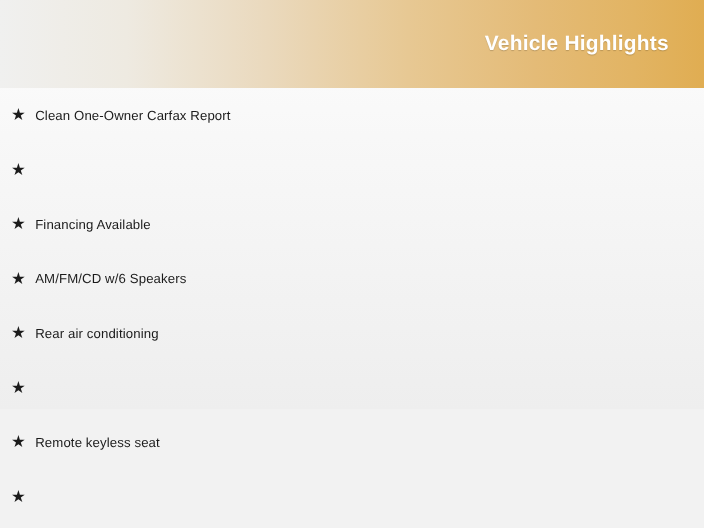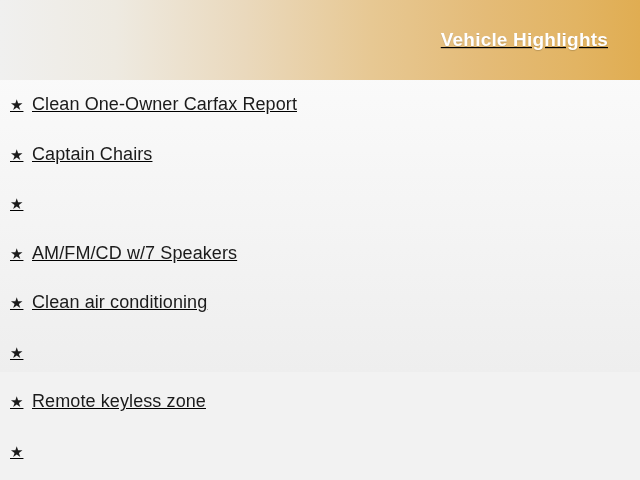--- a/index.html
+++ b/index.html
@@ -11,21 +11,20 @@
     height: 480px;
     overflow: hidden;
     font-family: "Liberation Sans", sans-serif;
     background: #f2f2f2;
   }
   .page {
     width: 640px;
     height: 372px;
     position: relative;
     background: linear-gradient(to bottom, #fdfdfd 0%, #f7f7f7 40%, #eeeeee 100%);
-    text-decoration: underline;
   }
   .header {
     height: 80px;
     width: 100%;
     background: linear-gradient(to right,
         #f0f0ef 0%,
         #eeeae1 18%,
         #ead9bd 38%,
         #e7c893 58%,
         #e4bb77 76%,
@@ -58,59 +57,59 @@
   }
   .star-icon {
     width: 22px;
     flex: 0 0 22px;
     text-align: left;
     font-size: 15px;
     line-height: 1;
     color: #1b1b1b;
   }
   .highlight-label {
-    font-size: 18px;
+    font-size: 12px;
     color: #1b1b1b;
     letter-spacing: 0.1px;
   }
 </style>
 </head>
 <body>
 
 <div class="page">
 
   <div class="header">
     <span class="header-title">Vehicle Highlights</span>
   </div>
 
   <ul class="highlights">
     <li class="highlight-row">
       <span class="star-icon">★</span>
       <span class="highlight-label">Clean One-Owner Carfax Report</span>
     </li>
     <li class="highlight-row">
       <span class="star-icon">★</span>
-      <span class="highlight-label">Captain Chairs</span>
+    </li>
+    <li class="highlight-row">
+      <span class="star-icon">★</span>
+      <span class="highlight-label">Financing Available</span>
+    </li>
+    <li class="highlight-row">
+      <span class="star-icon">★</span>
+      <span class="highlight-label">AM/FM/CD w/6 Speakers</span>
+    </li>
+    <li class="highlight-row">
+      <span class="star-icon">★</span>
+      <span class="highlight-label">Rear air conditioning</span>
     </li>
     <li class="highlight-row">
       <span class="star-icon">★</span>
     </li>
     <li class="highlight-row">
       <span class="star-icon">★</span>
-      <span class="highlight-label">AM/FM/CD w/7 Speakers</span>
-    </li>
-    <li class="highlight-row">
-      <span class="star-icon">★</span>
-      <span class="highlight-label">Clean air conditioning</span>
-    </li>
-    <li class="highlight-row">
-      <span class="star-icon">★</span>
-    </li>
-    <li class="highlight-row">
-      <span class="star-icon">★</span>
-      <span class="highlight-label">Remote keyless zone</span>
+      <span class="highlight-label">Remote keyless seat</span>
     </li>
     <li class="highlight-row">
       <span class="star-icon">★</span>
     </li>
   </ul>
 
 </div>
 
 </body></html>

